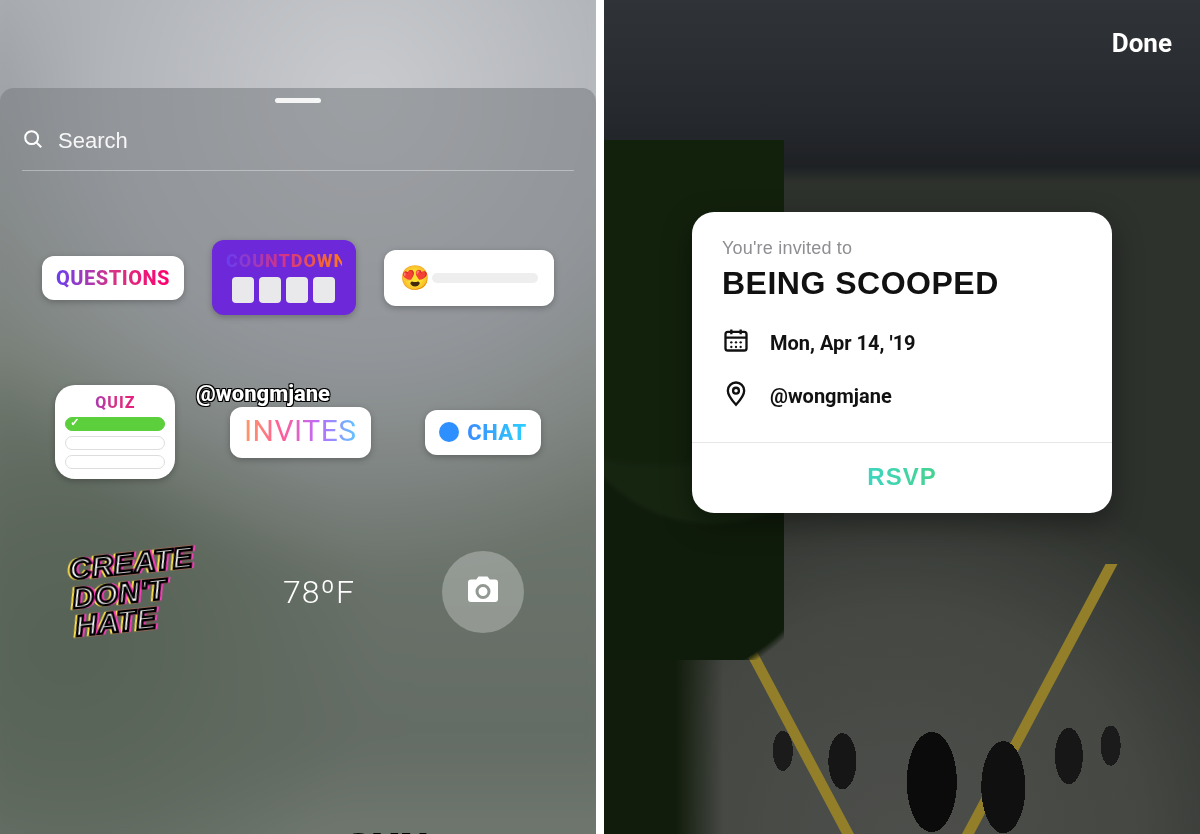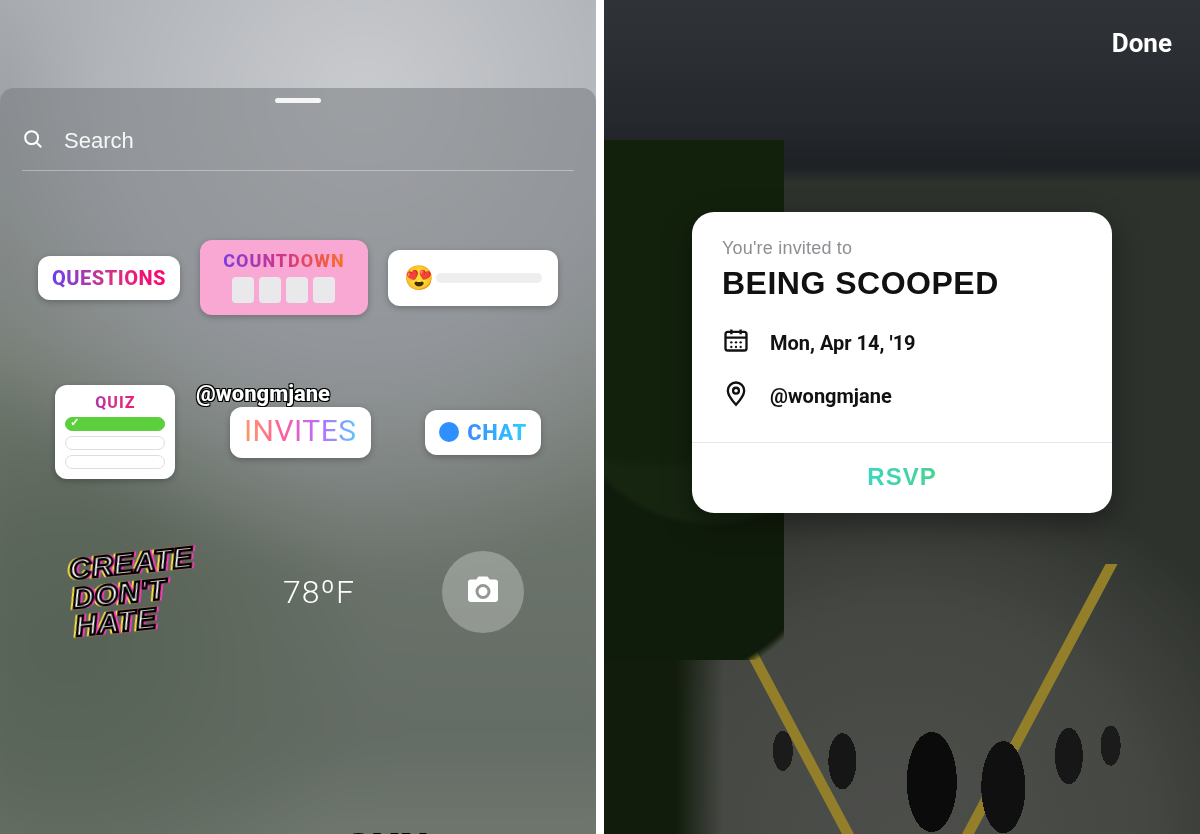--- a/index.html
+++ b/index.html
@@ -27,21 +27,21 @@
     border-top-left-radius: 14px;
     border-top-right-radius: 14px;
   }
   .sheet-grip {
     position: absolute; top: 98px; left: 50%; transform: translateX(-50%);
     width: 46px; height: 5px; border-radius: 3px;
     background: rgba(255,255,255,0.9);
   }
   .search-row {
     position: absolute; top: 128px; left: 22px; right: 22px;
-    display: flex; align-items: center; gap: 20px;
+    display: flex; align-items: center; gap: 14px;
     padding-bottom: 16px;
     border-bottom: 1px solid rgba(255,255,255,0.35);
     color: #fff;
   }
   .search-row input {
     flex: 1; background: transparent; border: none; outline: none;
     color: #fff; font-size: 22px;
   }
   .search-row input::placeholder { color: rgba(255,255,255,0.92); }
 
@@ -56,28 +56,28 @@
     border-radius: 12px;
     box-shadow: 0 2px 6px rgba(0,0,0,0.25);
     padding: 10px 14px;
     display: inline-flex; align-items: center; justify-content: center;
     font-weight: 800;
     letter-spacing: .5px;
   }
   .chip-sm { font-size: 20px; }
   .grad-rb { background: linear-gradient(90deg,#6a3ef0,#d63384,#ff006e); -webkit-background-clip: text; background-clip: text; color: transparent; }
   .grad-countdown { background: linear-gradient(90deg,#6a3ef0,#d63384,#ff7a18); -webkit-background-clip: text; background-clip: text; color: transparent; font-size: 18px; letter-spacing: 1px; font-weight: 800; }
-  .countdown-card { background:#f9a8d4; border-radius:12px; padding:10px 14px 12px; box-shadow:0 2px 6px rgba(0,0,0,0.25); text-align:center; width: 168px;}
+  .countdown-card { background:#6d28d9; border-radius:12px; padding:10px 14px 12px; box-shadow:0 2px 6px rgba(0,0,0,0.25); text-align:center; width: 144px;}
   .countdown-slots { display:flex; gap:5px; justify-content:center; margin-top:6px; }
   .slot { width:22px; height:26px; background:#e9e9ec; border-radius:4px; }
 
   .emoji-slider { background:#fff; border-radius:12px; padding:14px 16px; box-shadow:0 2px 6px rgba(0,0,0,0.25); display:flex; align-items:center; gap:2px; width: 170px;}
   .slider-track { flex:1; height:10px; background:#eee; border-radius:6px; }
 
-  .quiz-card { background:#fff; border-radius:12px; padding:8px 10px 10px; box-shadow:0 2px 6px rgba(0,0,0,0.25); width:120px; text-align:center;}
+  .quiz-card { background:#fff; border-radius:20px; padding:8px 10px 10px; box-shadow:0 2px 6px rgba(0,0,0,0.25); width:120px; text-align:center;}
   .quiz-title { font-weight:800; font-size:16px; letter-spacing:1px;
     background: linear-gradient(90deg,#6a3ef0,#d63384,#ff006e); -webkit-background-clip:text; background-clip:text; color:transparent; }
   .quiz-op { height:14px; border:1.5px solid #ddd; border-radius:8px; margin-top:5px; position:relative;}
   .quiz-op.ok { background:#5bcf3c; border-color:#5bcf3c;}
   .quiz-op.ok::before { content:"✓"; position:absolute; left:4px; top:-2px; color:#fff; font-size:11px; font-weight:700;}
 
   .invites-txt { font-size:30px; font-weight:400; letter-spacing:.5px;
     background: linear-gradient(90deg,#ff9966,#ff5e99,#b96bff,#5bc8ff); -webkit-background-clip:text; background-clip:text; color:transparent; }
   .chat-chip { display:flex; align-items:center; gap:8px; font-size:22px; letter-spacing:.5px;}
   .chat-txt { background: linear-gradient(90deg,#3a8bff,#2ecfff); -webkit-background-clip:text; background-clip:text; color:transparent; font-weight:800;}

